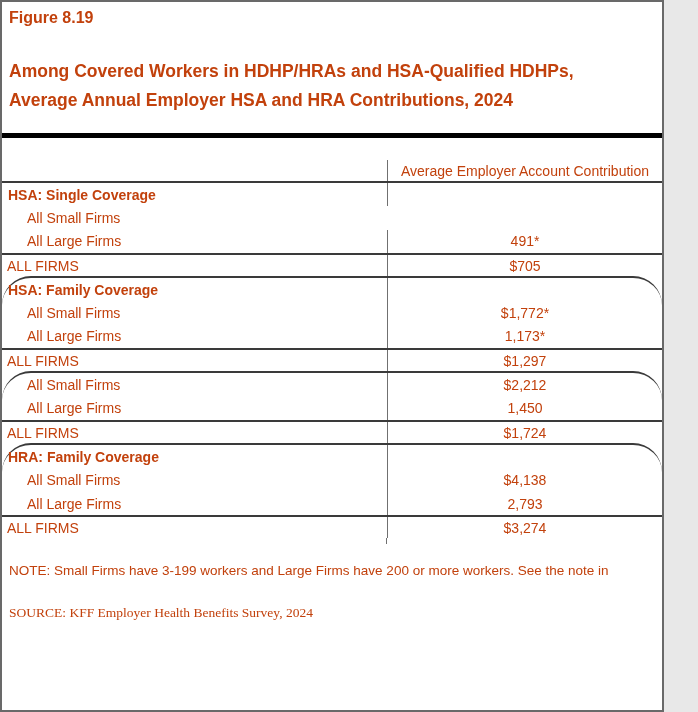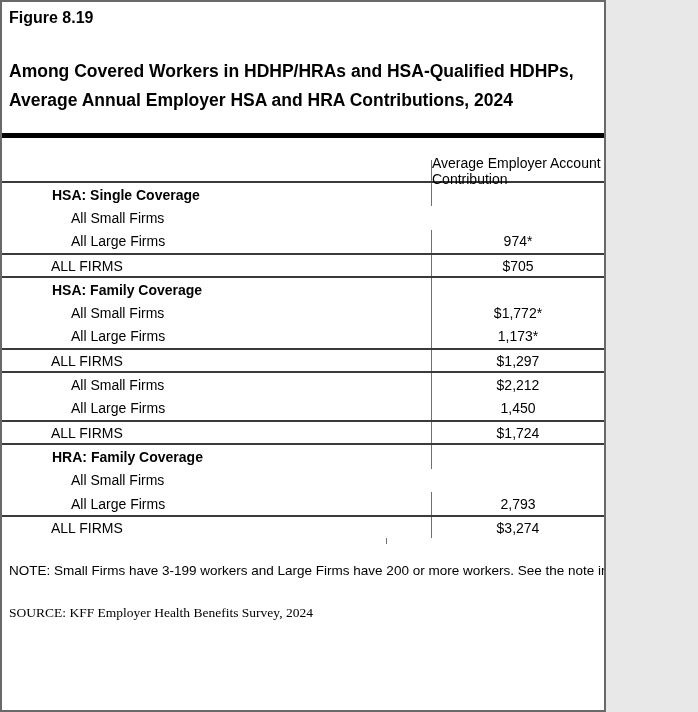--- a/index.html
+++ b/index.html
@@ -1,24 +1,24 @@
 <!DOCTYPE html>
 <html><head>
 <meta charset="utf-8">
 <style>
   * { box-sizing: border-box; margin: 0; padding: 0; }
   html, body { background: #e8e8e8; }
   .page {
     position: relative;
-    width: 606px;
+    width: 664px;
     height: 712px;
     background: #ffffff;
     border: 2px solid #696969;
     font-family: "Liberation Sans", sans-serif;
-    color: #000000;
+    color: #c2410c;
     overflow: hidden;
   }
   .figure-label {
     margin: 6px 0 0 7px;
     font-size: 16px;
     font-weight: bold;
     line-height: 19px;
   }
   .figure-title {
     margin: 30px 0 0 7px;
@@ -30,34 +30,34 @@
     margin-top: 19px;
     height: 5px;
     background: #000000;
     width: 100%;
   }
   .tbl {
     margin-top: 22px;
     font-size: 14px;
     width: 100%;
   }
-  .tr { display: flex; height: 23.3px; padding-left: 44px; }
+  .tr { display: flex; height: 23.3px; }
   .header-row { height: 23px; border-bottom: 2px solid #3a3a3a; }
   .td { display: flex; align-items: center; height: 100%; }
   .label-cell {
     width: 385px;
     padding-left: 6px;
     flex: none;
   }
   .value-cell {
     flex: 1;
     justify-content: center;
     border-left: 1px solid #707070;
   }
-  .section { border-top: 0; }
+  .section { border-top: 0; border-radius: 29px; }
   .section + .section { border-top: 2px solid #3a3a3a; }
   .section-header { font-weight: bold; }
   .firm-row .label-cell { padding-left: 25px; }
   .total-row {
     border-top: 2px solid #3a3a3a;
     font-weight: normal;
   }
   .total-row .label-cell { padding-left: 5px; }
   .divider-stub {
     width: 1px;
@@ -109,21 +109,21 @@
     <div class="section">
       <div class="tr">
         <div class="td label-cell section-header">HSA: Single Coverage</div>
         <div class="td value-cell"></div>
       </div>
       <div class="tr firm-row">
         <div class="td label-cell">All Small Firms</div>
       </div>
       <div class="tr firm-row">
         <div class="td label-cell">All Large Firms</div>
-        <div class="td value-cell">974*</div>
+        <div class="td value-cell">491*</div>
       </div>
       <div class="tr total-row">
         <div class="td label-cell">ALL FIRMS</div>
         <div class="td value-cell">$705</div>
       </div>
     </div>
 
     <div class="section">
       <div class="tr">
         <div class="td label-cell section-header">HSA: Family Coverage</div>
@@ -158,20 +158,21 @@
       </div>
     </div>
 
     <div class="section">
       <div class="tr">
         <div class="td label-cell section-header">HRA: Family Coverage</div>
         <div class="td value-cell"></div>
       </div>
       <div class="tr firm-row">
         <div class="td label-cell">All Small Firms</div>
+        <div class="td value-cell">$4,138</div>
       </div>
       <div class="tr firm-row">
         <div class="td label-cell">All Large Firms</div>
         <div class="td value-cell">2,793</div>
       </div>
       <div class="tr total-row">
         <div class="td label-cell">ALL FIRMS</div>
         <div class="td value-cell">$3,274</div>
       </div>
     </div>

